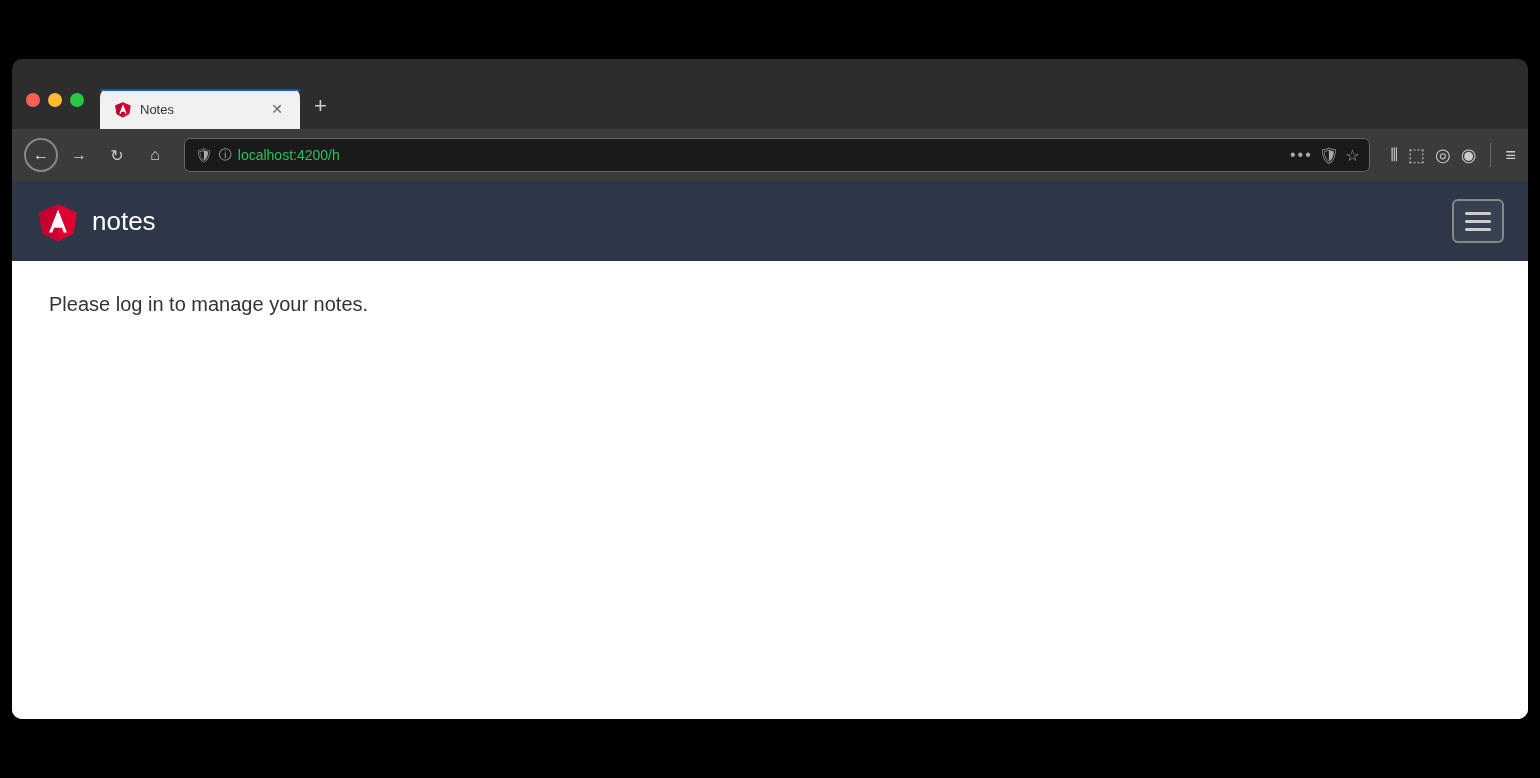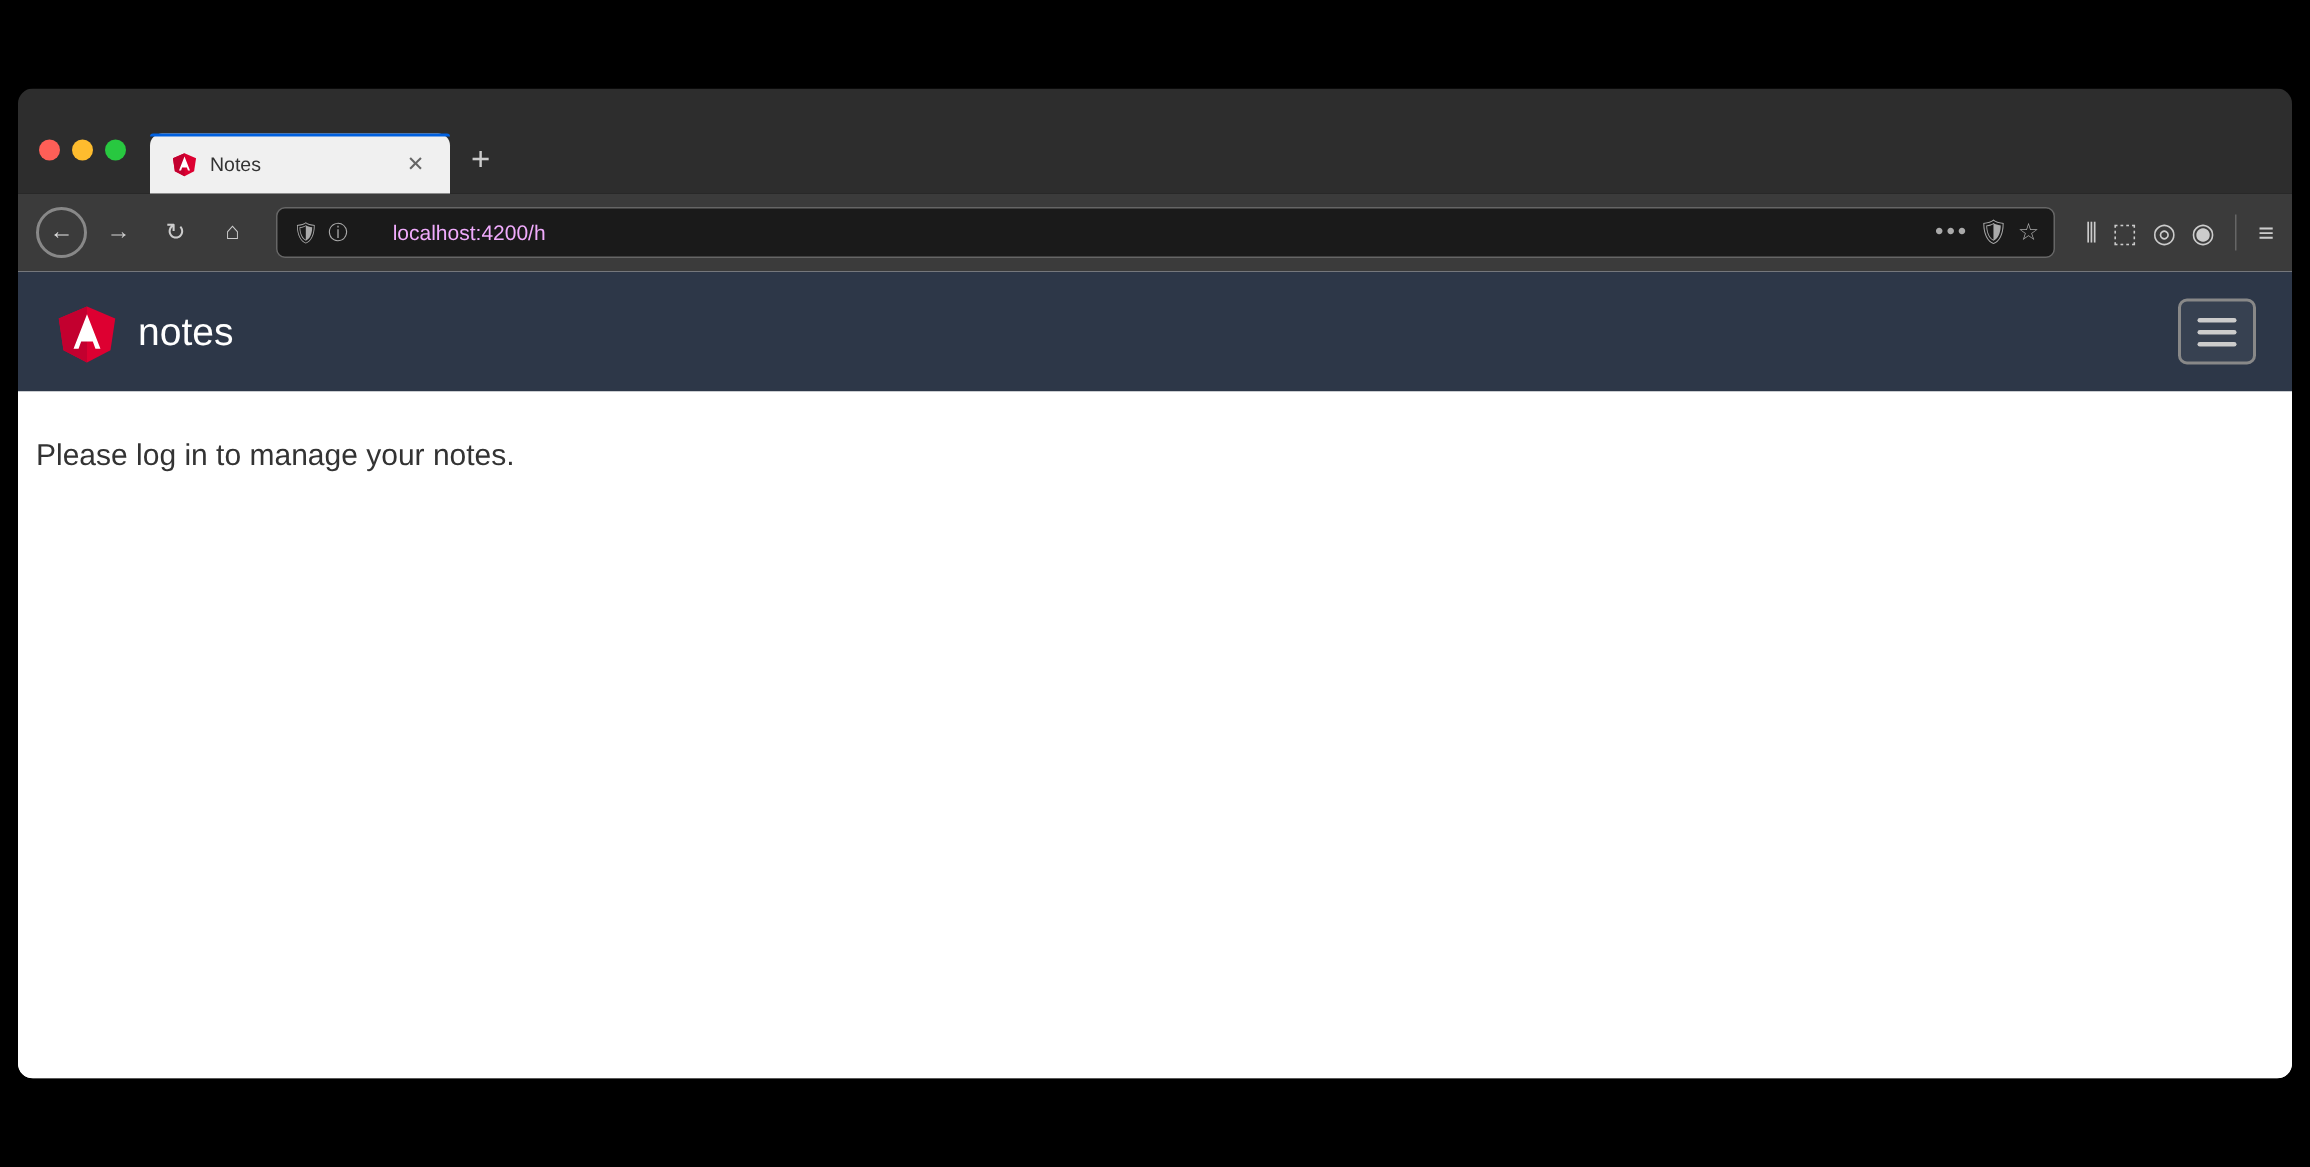--- a/index.html
+++ b/index.html
@@ -179,25 +179,24 @@
       font-size: 14px;
     }
 
     .address-bar-info {
       color: #aaa;
       font-size: 13px;
     }
 
     .address-bar-url {
       flex: 1;
-      color: #f0abfc;
+      color: #22c55e;
       font-size: 14px;
       white-space: nowrap;
       overflow: hidden;
-      margin-left: 24px;
     }
 
     .address-bar-dots {
       color: #aaa;
       font-size: 16px;
       letter-spacing: 2px;
     }
 
     .address-bar-pocket {
       color: #aaa;
@@ -293,21 +292,21 @@
 
     .hamburger-line {
       width: 26px;
       height: 3px;
       background: #ccc;
       border-radius: 2px;
     }
 
     .app-content {
       flex: 1;
-      padding: 32px 12px;
+      padding: 32px 37px;
       background: #fff;
     }
 
     .login-message {
       font-size: 20px;
       color: #333;
     }
   </style>
 </head>
 <body>

